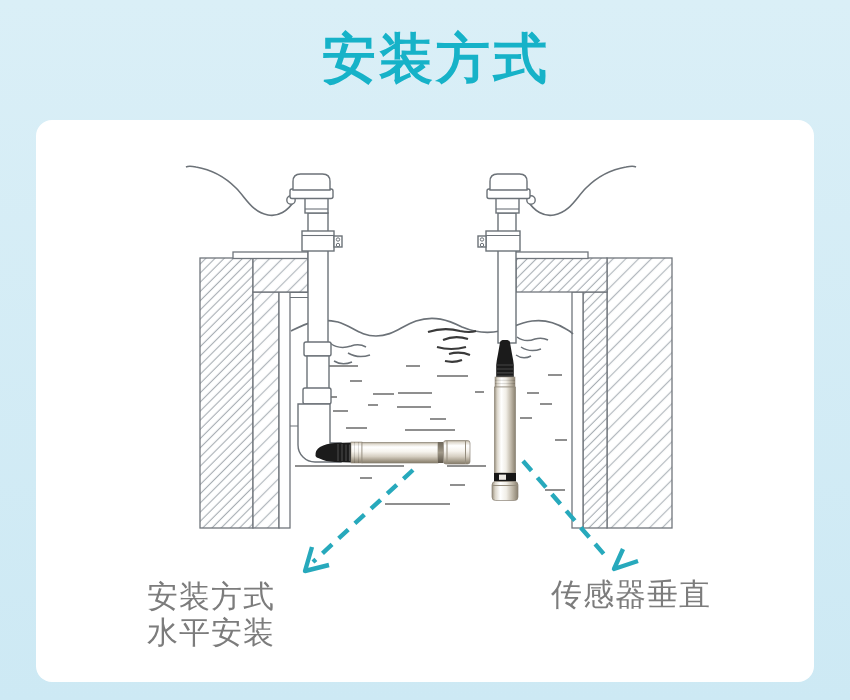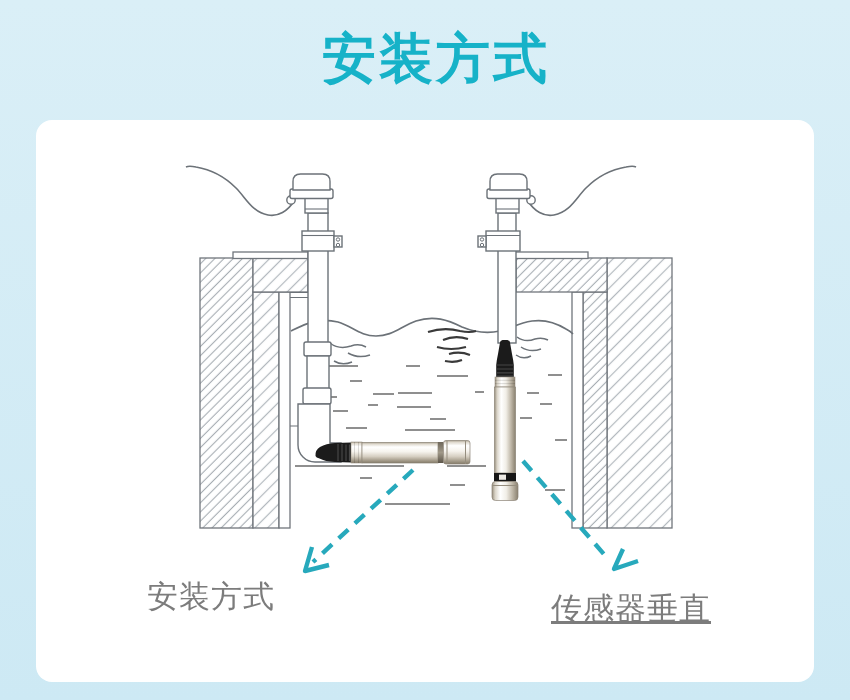--- a/index.html
+++ b/index.html
@@ -20,21 +20,21 @@
   .card{
     position:absolute;left:36px;top:120px;width:778px;height:562px;
     background:var(--card);border-radius:16px;
   }
   svg.diagram{position:absolute;left:0;top:0;display:block;}
   .label{
     position:absolute;color:var(--label);font-size:31px;font-weight:500;
     text-align:center;line-height:36px;letter-spacing:1px;
   }
   .label-left{left:96px;top:579px;width:230px;}
-  .label-right{left:516px;top:591px;width:230px;text-decoration:underline;}
+  .label-right{left:516px;top:577px;width:230px;}
   .line{stroke:#6c7278;fill:none;}
   .wall{stroke:#70767c;stroke-width:1.3;}
   .pipe{fill:#ffffff;stroke:#6c7278;stroke-width:1.4;}
   .arrowline{stroke:var(--arrow);stroke-width:4.4;fill:none;}
 </style>
 </head>
 <body>
 
 <div class="page">
 
@@ -179,18 +179,19 @@
       <path class="arrowline" stroke-linejoin="round" d="M312,547 L305,571 L329,565"></path>
     </g>
     <g>
       <path class="arrowline" stroke-dasharray="13 9" d="M523,461 L609,560"></path>
       <path class="arrowline" stroke-linejoin="round" d="M623,549 L614,569 L638,561"></path>
     </g>
   </svg>
 
   <div class="label label-left">
     <div>安装方式</div>
+    <div>水平安装</div>
   </div>
   <div class="label label-right">
     <div>传感器垂直</div>
   </div>
 
 </div>
 
 </body></html>

